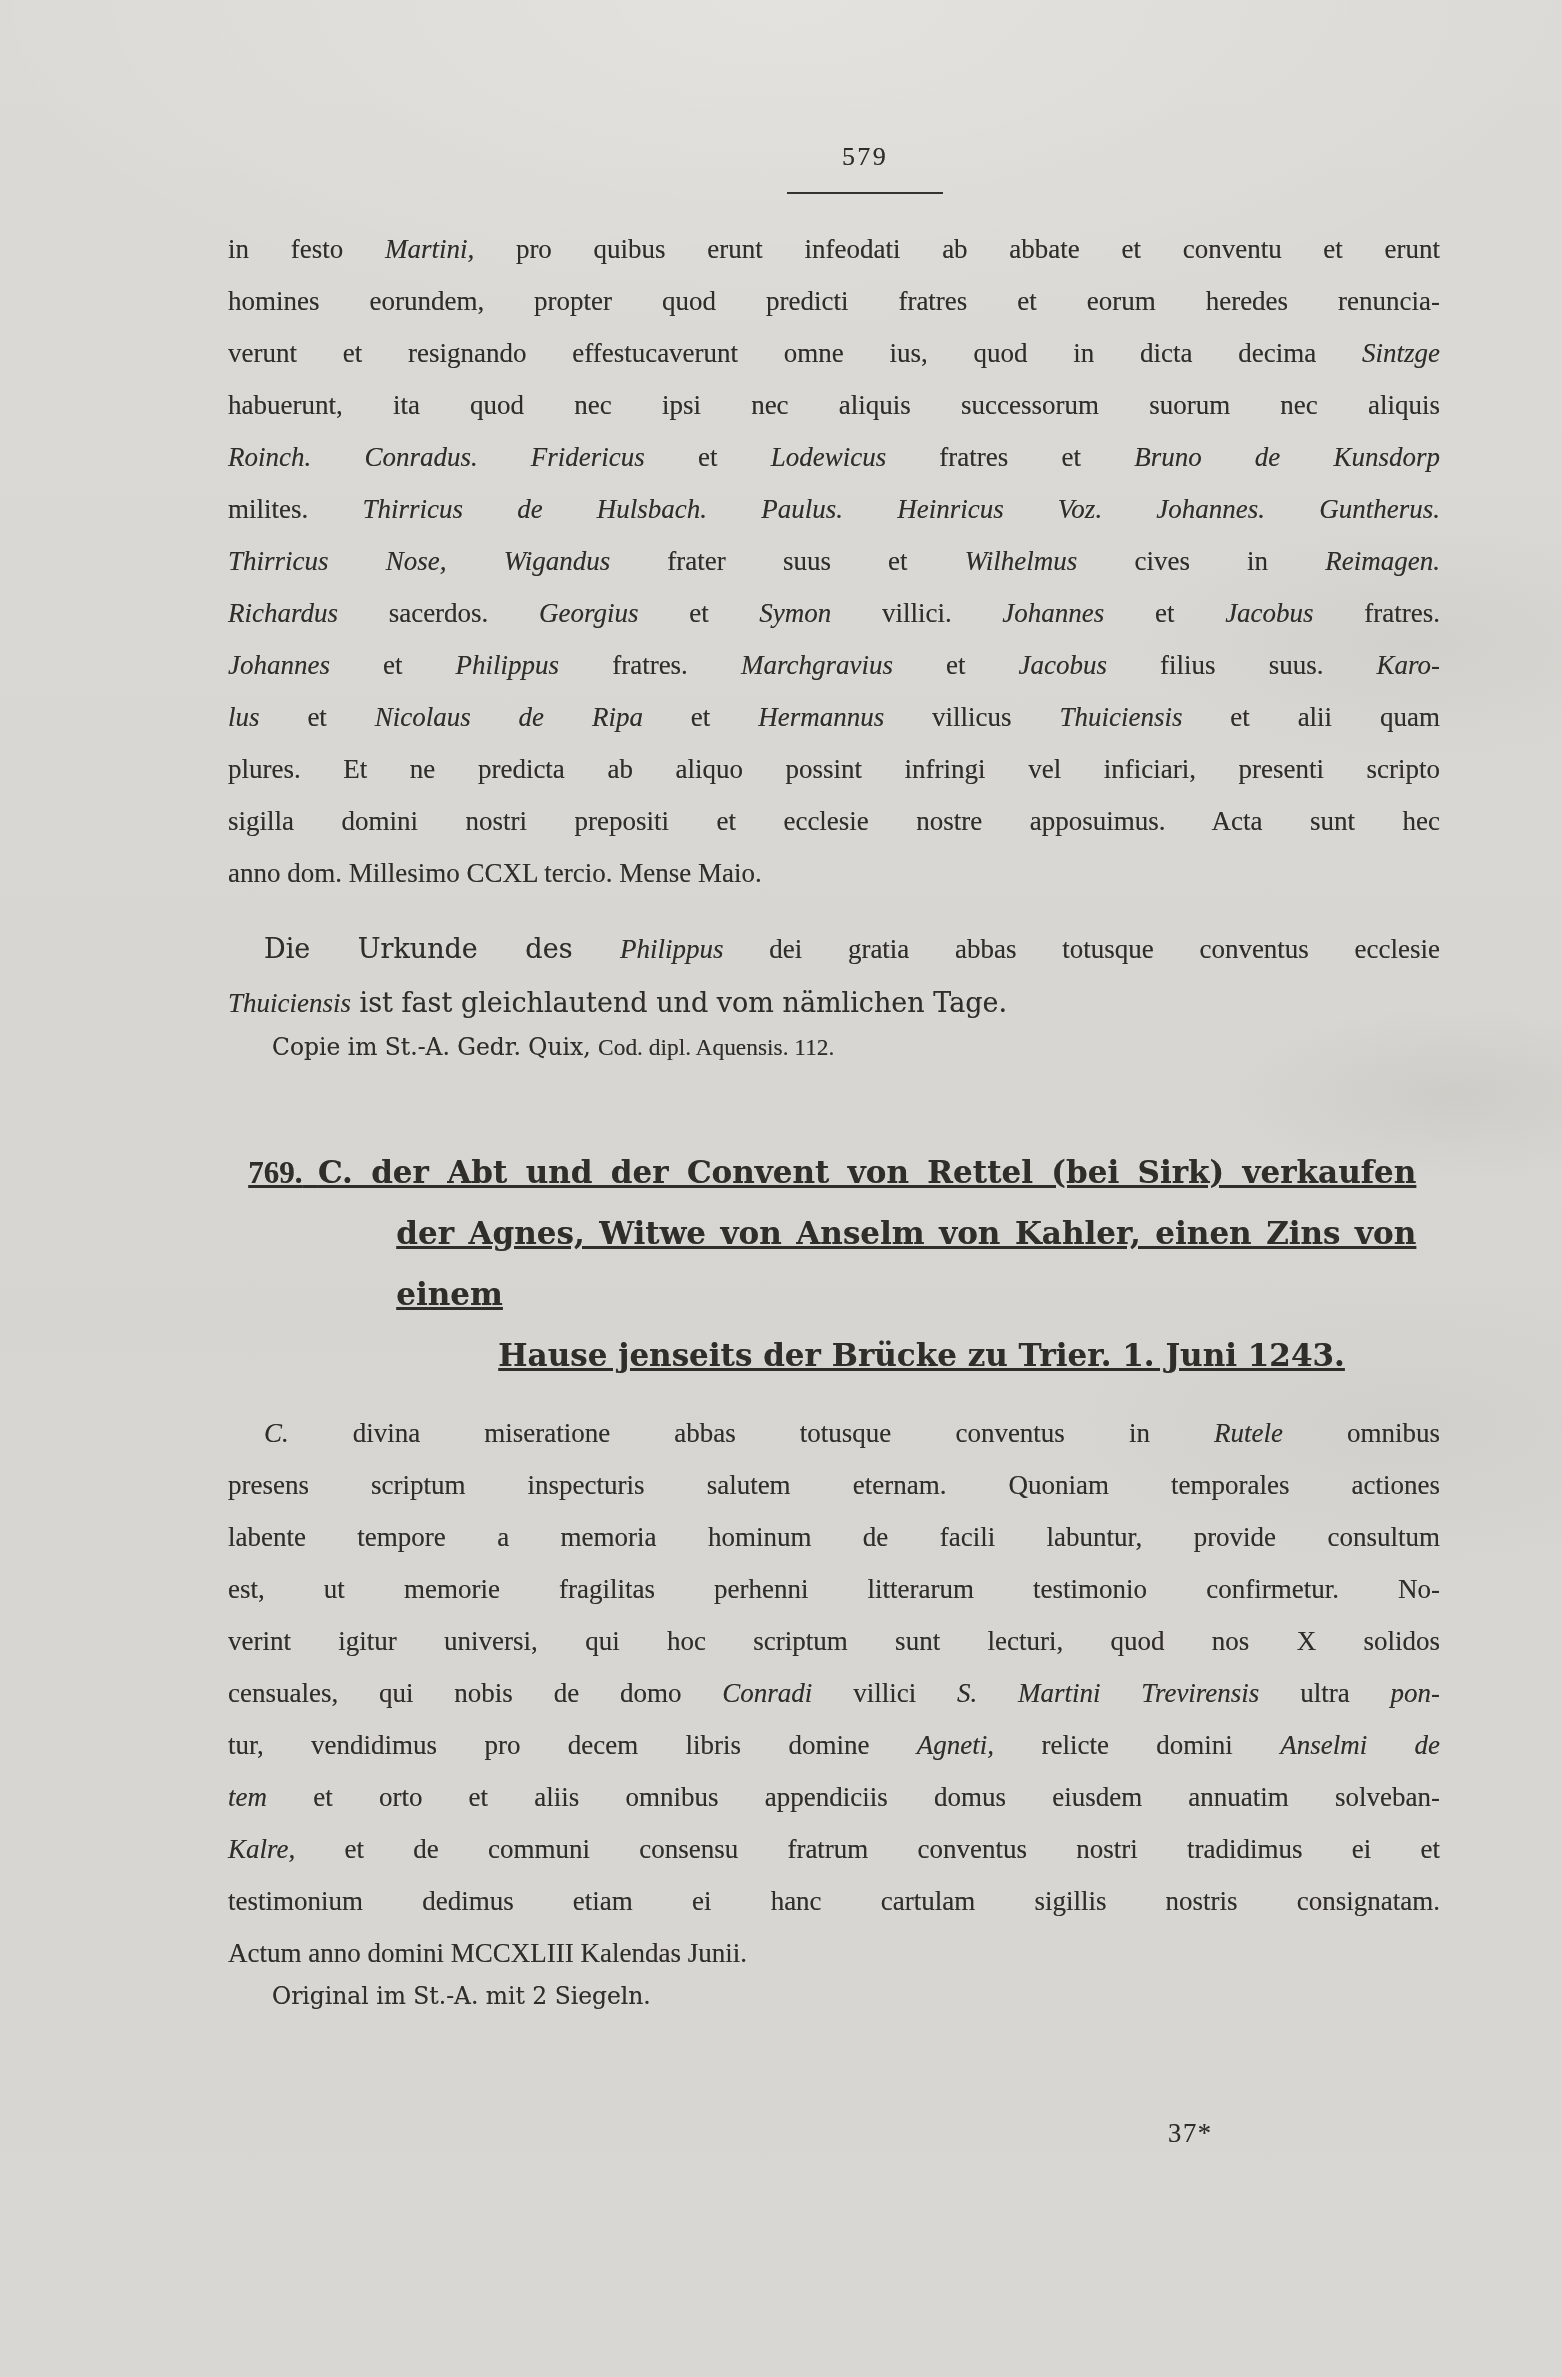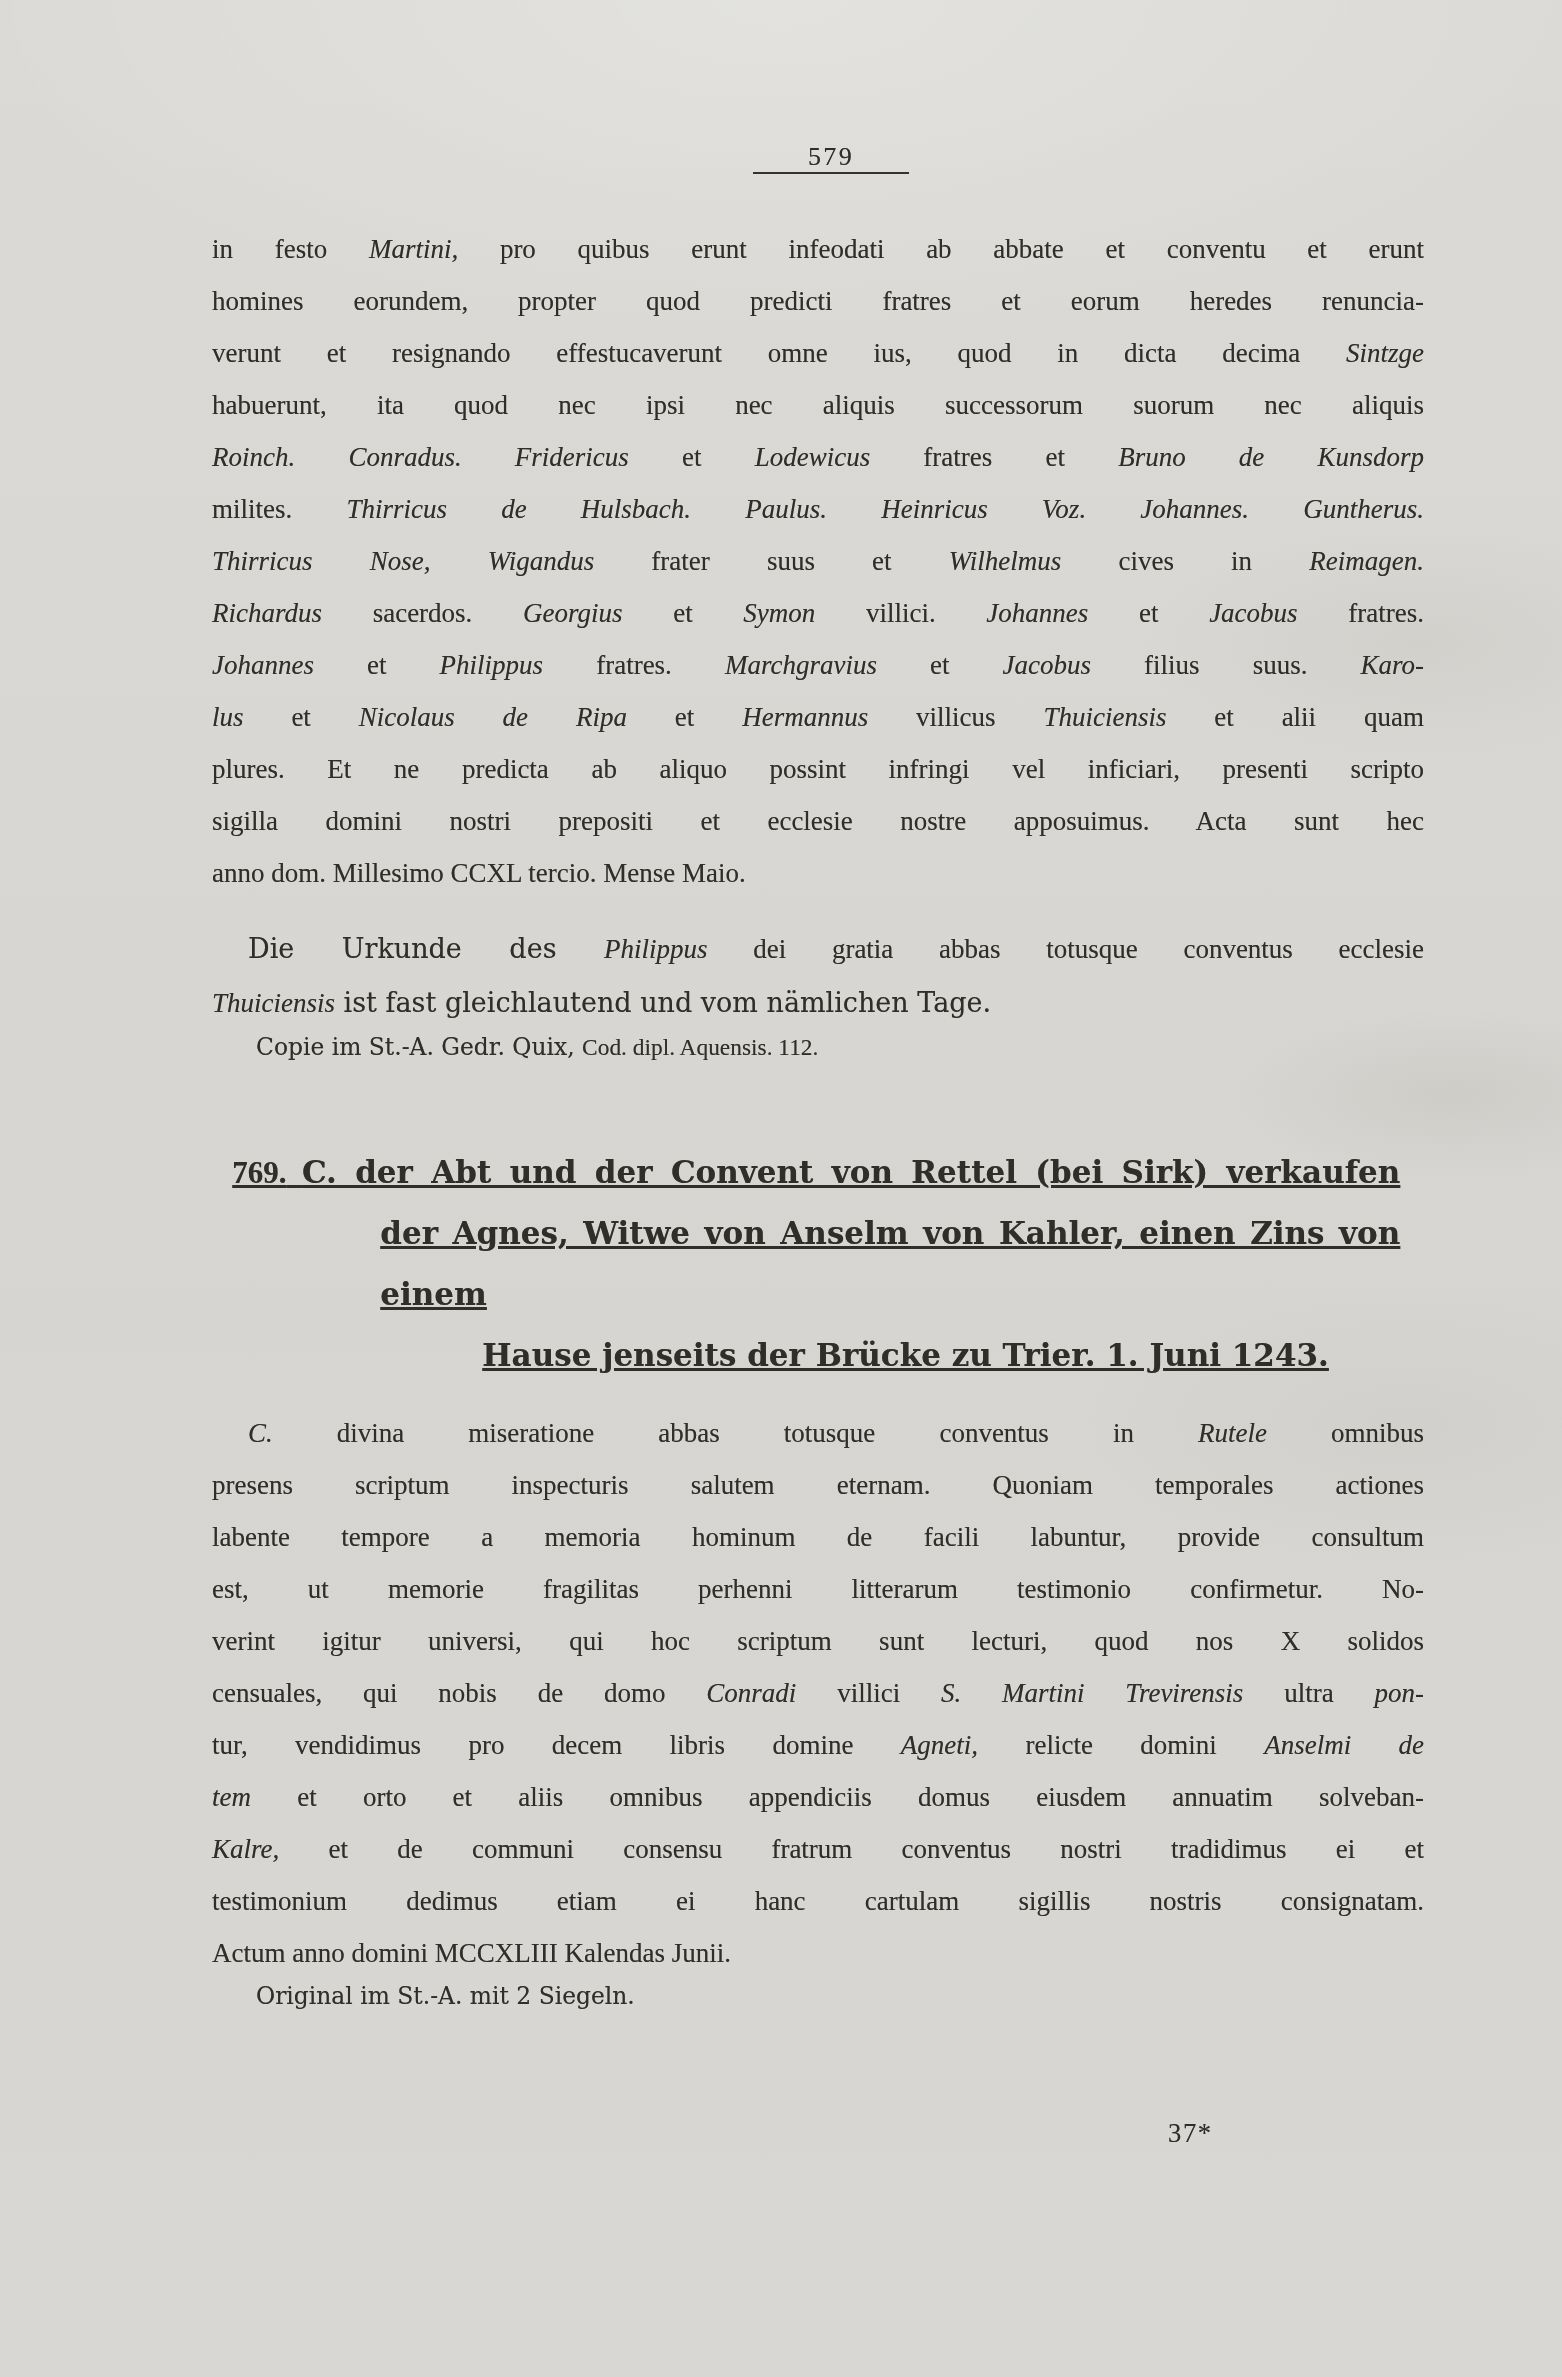--- a/index.html
+++ b/index.html
@@ -11,28 +11,28 @@
     background:
       radial-gradient(ellipse 328px 125px at 93% 46%, rgba(125,122,112,0.10), transparent 70%),
       radial-gradient(ellipse 406px 172px at 91% 27%, rgba(125,122,112,0.08), transparent 70%),
       radial-gradient(ellipse 469px 203px at 90% 60%, rgba(125,122,112,0.06), transparent 70%),
       radial-gradient(ellipse 1093px 469px at 50% 0%, rgba(255,255,255,0.22), transparent 75%),
       linear-gradient(180deg, #dbdad6 0%, #d6d5d1 55%, #d8d7d3 100%);
   }
   .page { position: relative; width: 1562px; height: 2377px; }
 
   .pageno {
-    position: absolute; top: 142px; left: 753px; width: 156px;
+    position: absolute; top: 142px; left: 787px; width: 156px;
     text-align: center; font-size: 26px; letter-spacing: 2.3px;
-    padding-bottom: 0; border-bottom: 2.3px solid #35332e;
+    padding-bottom: 20px; border-bottom: 2.3px solid #35332e;
     text-shadow: 0 0 0.5px rgba(48,46,41,0.5);
   }
 
   .content {
-    position: absolute; top: 223px; left: 212px; width: 1212px;
+    position: absolute; top: 223px; left: 228px; width: 1212px;
     font-size: 27px;
     text-shadow: 0 0 0.5px rgba(48,46,41,0.45);
   }
 
   .para { line-height: 52px; }
   .tl { text-align: left; }
   .tl.j { text-align: justify; text-align-last: justify; }
   .tl.ind { padding-left: 36px; }
 
   .note { line-height: 53px; margin-top: 23.4px; }

